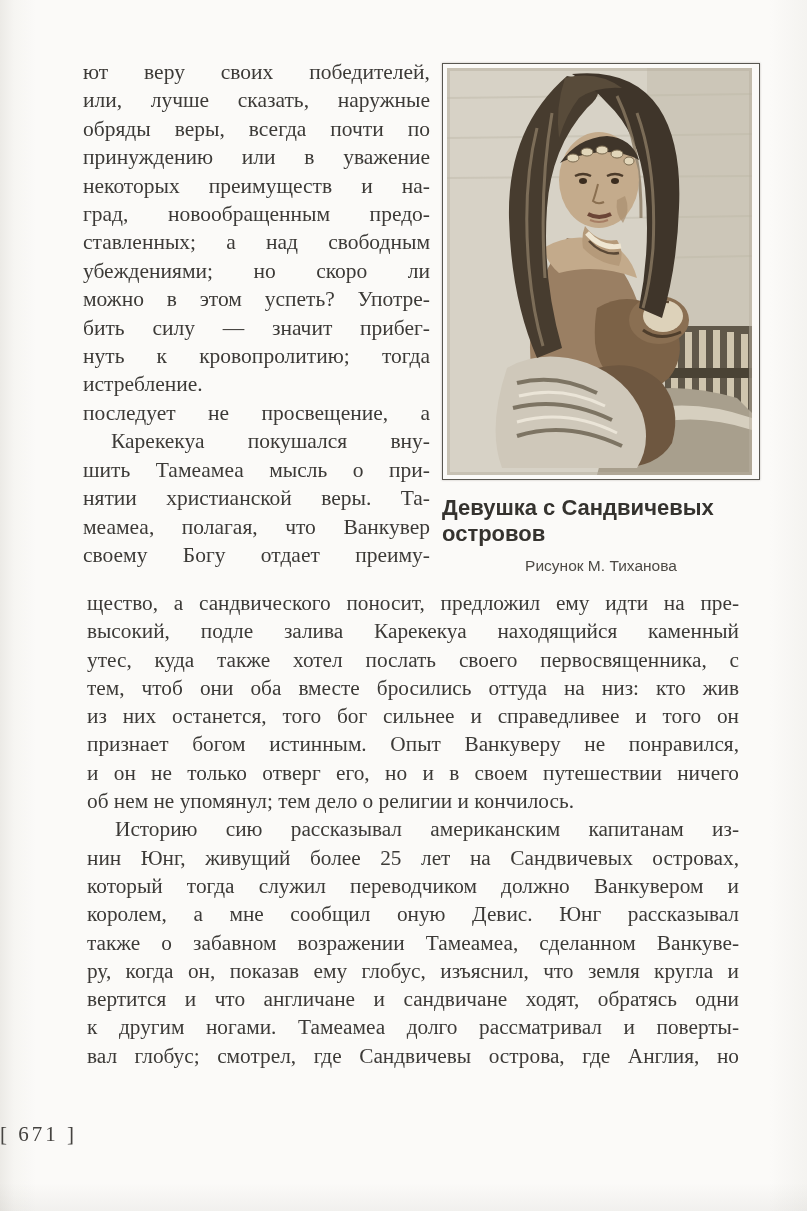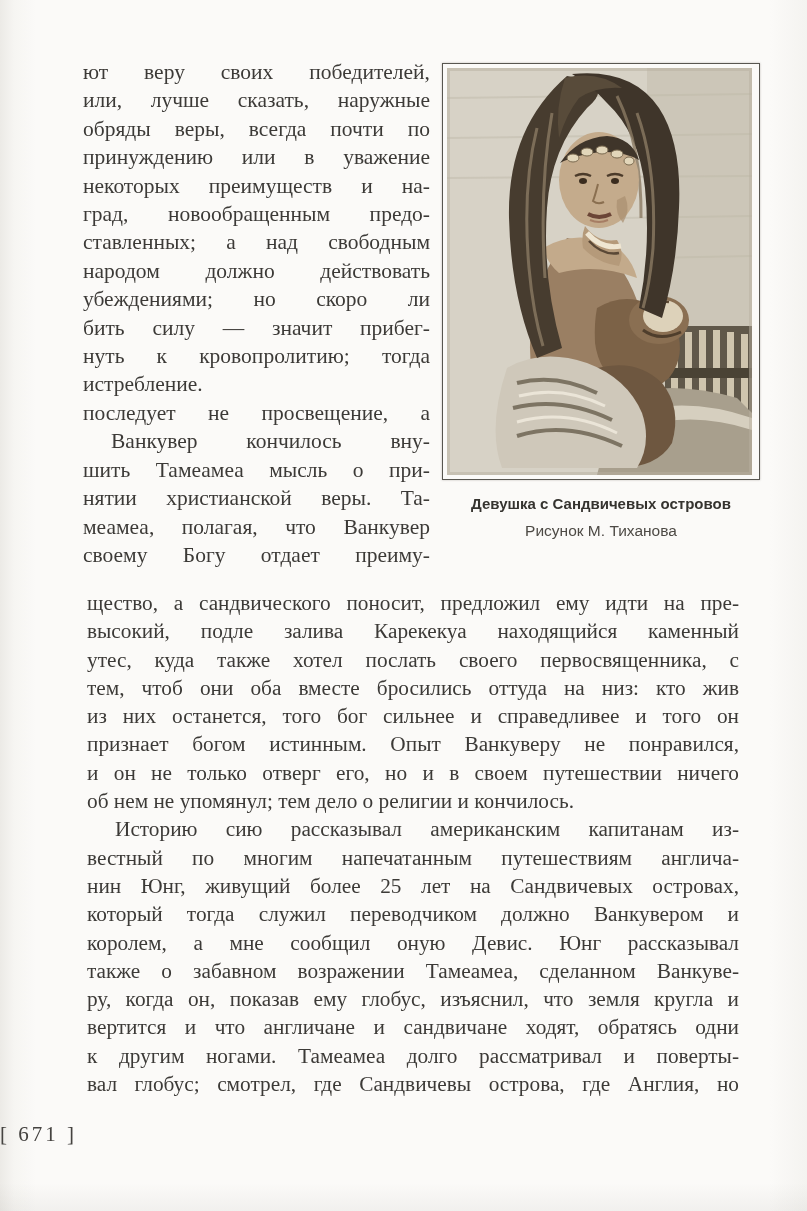--- a/index.html
+++ b/index.html
@@ -46,24 +46,24 @@
   .figure-wrap { position: absolute; left: 442px; top: 63px; width: 318px; }
   .figure-frame {
     border: 1.5px solid #585650;
     padding: 4px;
     background: #fbfaf8;
     box-shadow: 0 0 2px rgba(80,75,65,0.35);
   }
   .figure-frame svg { display: block; }
   .caption-title {
     margin-top: 15px;
-    text-align: center;
+    text-align: left;
     font-family: "Liberation Sans", "DejaVu Sans", sans-serif;
     font-weight: bold;
-    font-size: 15px;
+    font-size: 22px;
     color: #35332f;
   }
   .caption-credit {
     margin-top: 10px;
     text-align: center;
     font-family: "Liberation Sans", "DejaVu Sans", sans-serif;
     font-size: 15.5px;
     color: #50点4d48;
     color: #4d4a45;
   }
@@ -82,27 +82,27 @@
 <div class="page">
 
   <div class="left-col">
       <div class="tline just">ют веру своих победителей,</div>
       <div class="tline just">или, лучше сказать, наружные</div>
       <div class="tline just">обряды веры, всегда почти по</div>
       <div class="tline just">принуждению или в уважение</div>
       <div class="tline just">некоторых преимуществ и на-</div>
       <div class="tline just">град, новообращенным предо-</div>
       <div class="tline just">ставленных; а над свободным</div>
-      <div class="tline just">народом должно действовать</div>
       <div class="tline just">убеждениями; но скоро ли</div>
+      <div class="tline just">можно в этом успеть? Употре-</div>
       <div class="tline just">бить силу — значит прибег-</div>
       <div class="tline just">нуть к кровопролитию; тогда</div>
       <div class="tline">истребление.</div>
       <div class="tline just">последует не просвещение, а</div>
-      <div class="tline just ind">Ванкувер кончилось вну-</div>
+      <div class="tline just ind">Карекекуа покушался вну-</div>
       <div class="tline just">шить Тамеамеа мысль о при-</div>
       <div class="tline just">нятии христианской веры. Та-</div>
       <div class="tline just">меамеа, полагая, что Ванкувер</div>
       <div class="tline just">своему Богу отдает преиму-</div>
     </div>
 
   <div class="figure-wrap">
     <div class="figure-frame">
       <svg width="305" height="407" viewBox="0 0 305 407" xmlns="http://www.w3.org/2000/svg">
 
@@ -202,21 +202,20 @@
   <div class="main-text">
       <div class="tline just">щество, а сандвического поносит, предложил ему идти на пре-</div>
       <div class="tline just">высокий, подле залива Карекекуа находящийся каменный</div>
       <div class="tline just">утес, куда также хотел послать своего первосвященника, с</div>
       <div class="tline just">тем, чтоб они оба вместе бросились оттуда на низ: кто жив</div>
       <div class="tline just">из них останется, того бог сильнее и справедливее и того он</div>
       <div class="tline just">признает богом истинным. Опыт Ванкуверу не понравился,</div>
       <div class="tline just">и он не только отверг его, но и в своем путешествии ничего</div>
       <div class="tline">об нем не упомянул; тем дело о религии и кончилось.</div>
       <div class="tline just ind">Историю сию рассказывал американским капитанам из-</div>
-      <div class="tline just">вестный по многим напечатанным путешествиям англича-</div>
       <div class="tline just">нин Юнг, живущий более 25 лет на Сандвичевых островах,</div>
       <div class="tline just">который тогда служил переводчиком должно Ванкувером и</div>
       <div class="tline just">королем, а мне сообщил оную Девис. Юнг рассказывал</div>
       <div class="tline just">также о забавном возражении Тамеамеа, сделанном Ванкуве-</div>
       <div class="tline just">ру, когда он, показав ему глобус, изъяснил, что земля кругла и</div>
       <div class="tline just">вертится и что англичане и сандвичане ходят, обратясь одни</div>
       <div class="tline just">к другим ногами. Тамеамеа долго рассматривал и поверты-</div>
       <div class="tline just">вал глобус; смотрел, где Сандвичевы острова, где Англия, но</div>
     </div>
 

